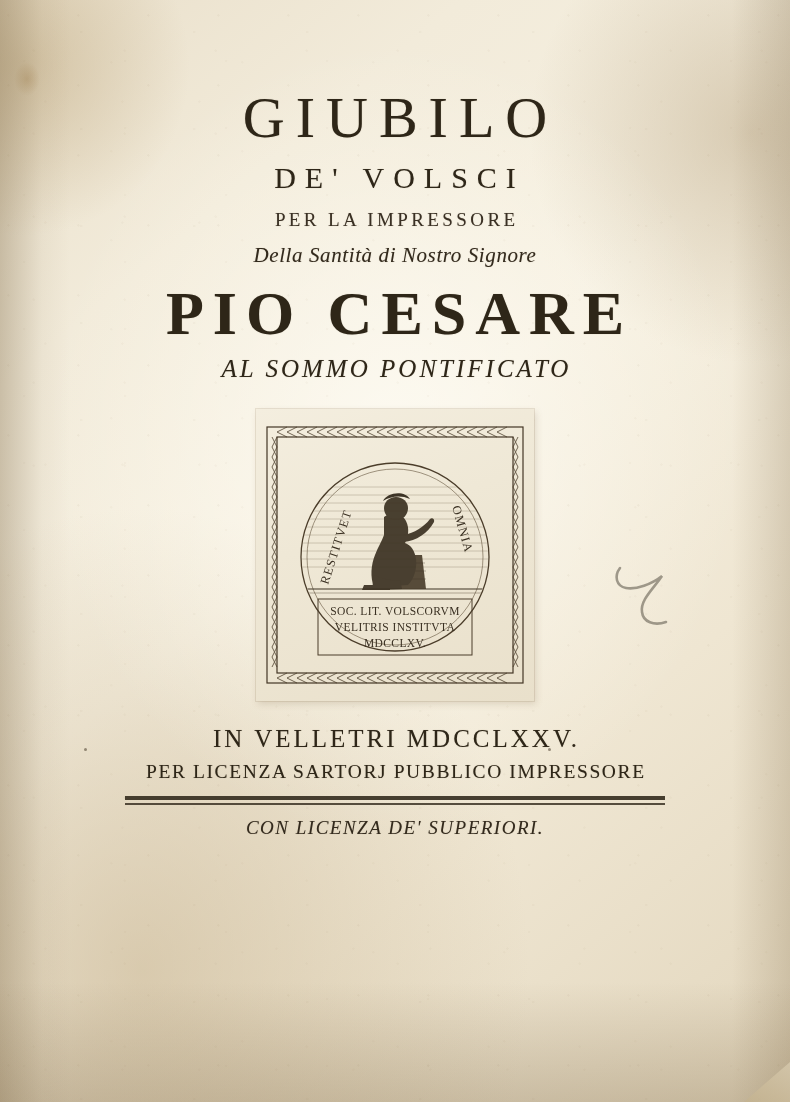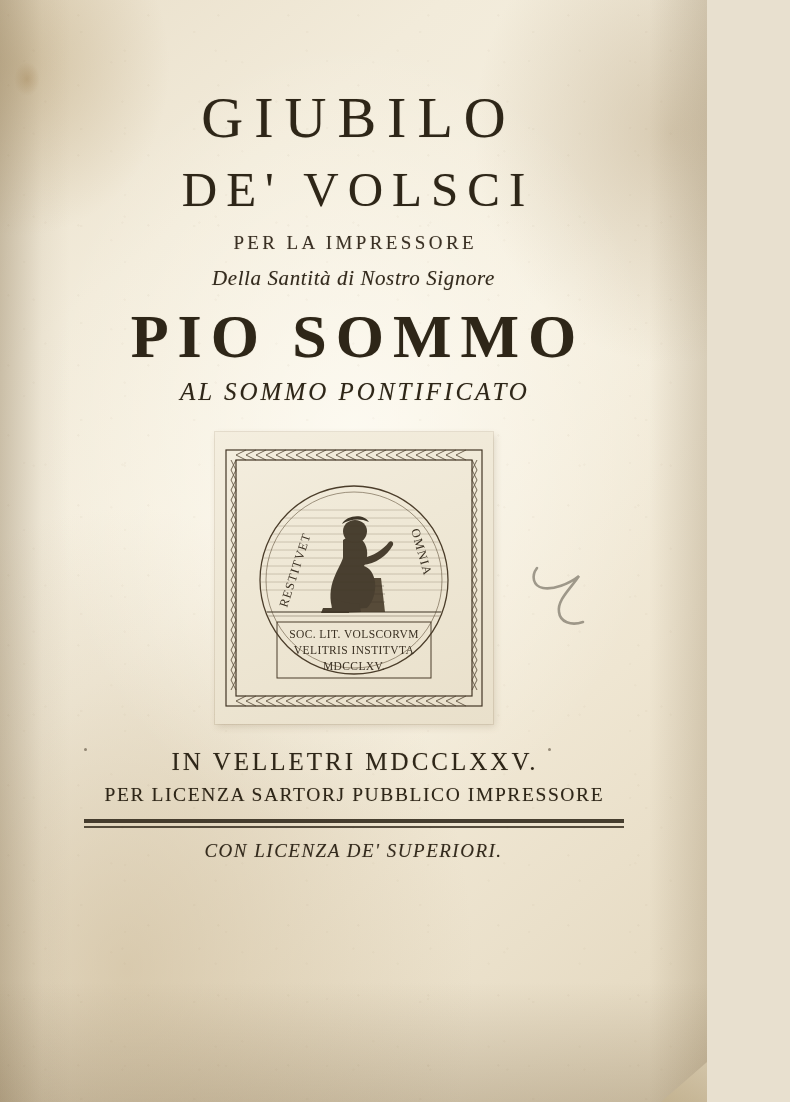--- a/index.html
+++ b/index.html
@@ -10,21 +10,21 @@
     width: 790px;
     height: 1102px;
     overflow: hidden;
     font-family: "Liberation Serif", serif;
     background: #e8e0cf;
   }
 
   
   #page {
     position: relative;
-    width: 707px;
+    width: 790px;
     height: 1102px;
     background:
       radial-gradient(ellipse 55% 45% at 50% 40%, rgba(255,253,246,0.75) 0%, rgba(255,252,242,0.25) 55%, rgba(255,250,238,0) 80%),
       radial-gradient(ellipse 70% 60% at 18% 88%, rgba(196,176,140,0.55) 0%, rgba(196,176,140,0) 70%),
       radial-gradient(ellipse 40% 30% at 95% 12%, rgba(186,166,132,0.5) 0%, rgba(186,166,132,0) 70%),
       radial-gradient(ellipse 30% 22% at 3% 6%, rgba(190,168,128,0.55) 0%, rgba(190,168,128,0) 70%),
       linear-gradient(140deg, #e9dfca 0%, #f2ebda 22%, #f6f0e1 45%, #efe6d2 70%, #e2d6bd 100%);
     overflow: hidden;
   }
   
@@ -83,21 +83,21 @@
     line-height: 1.02;
     text-indent: 11px;
   }
   .l-sub1 {
     font-size: 25px;
     letter-spacing: 3.2px;
     margin-top: 12px;
     text-indent: 3.2px;
   }
   .l-title2 {
-    font-size: 49px;
+    font-size: 30px;
     letter-spacing: 9px;
     margin-top: 14px;
     text-indent: 9px;
   }
   .l-sub2 {
     font-size: 19px;
     letter-spacing: 3.4px;
     margin-top: 14px;
     text-indent: 3.4px;
     color: #3a3024;
@@ -219,21 +219,21 @@
 
   <div id="grain"></div>
   <div id="stain-top-left"></div>
 
   <div id="typeblock">
 
     <div class="line l-title1">GIUBILO</div>
     <div class="line l-title2">DE' VOLSCI</div>
     <div class="line l-sub2">PER LA IMPRESSORE</div>
     <div class="line l-italic">Della Santità di Nostro Signore</div>
-    <div class="line l-title3">PIO SOMMO</div>
+    <div class="line l-title3">PIO CESARE</div>
     <div class="line l-sub3">AL SOMMO PONTIFICATO</div>
 
     <div id="emblem-wrap">
       <div id="emblem">
         <svg width="278" height="292" viewBox="0 0 278 292">
           <defs>
             <clipPath id="medalClip">
               <circle cx="139" cy="148" r="93"></circle>
             </clipPath>
           </defs>

